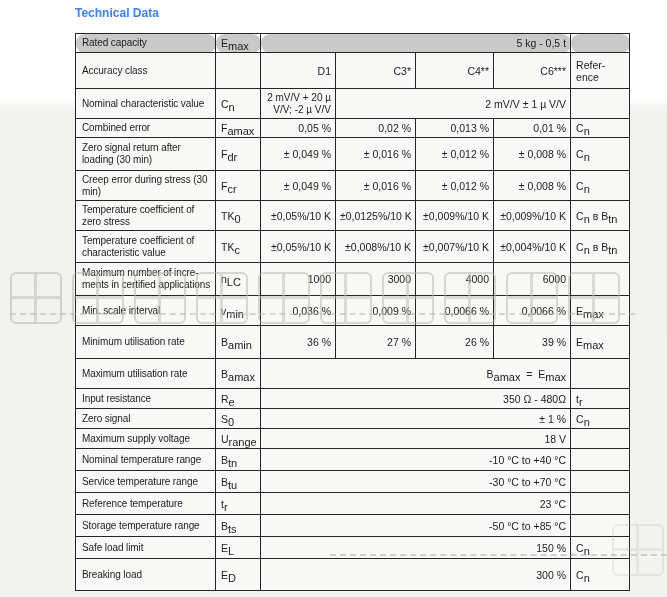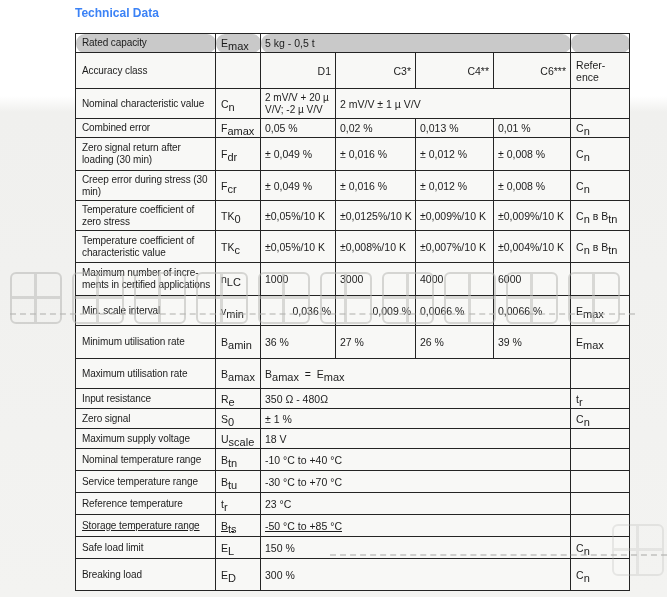--- a/index.html
+++ b/index.html
@@ -15,21 +15,21 @@
     border-collapse:collapse;table-layout:fixed;
     font-size:10.5px;line-height:12px;
   }
   td{
     border:1px solid #242424;background:#f8f8f6;
     padding:2px 4px;vertical-align:middle;overflow:hidden;
   }
   tr.shaded td{background:#c9c9c9;border-radius:9px;}
   td.lbl{text-align:left;padding-left:6px;font-size:10px;letter-spacing:-0.1px;}
   td.sym{text-align:left;padding-left:5px;}
-  td.val{text-align:left;white-space:nowrap;}
+  td.val{text-align:right;white-space:nowrap;}
   td.val.left{text-align:right;padding-left:7px;}
   td.val.wrap{white-space:normal;font-size:10px;}
   td.ref{text-align:left;padding-left:5px;}
   sub{font-size:11px;line-height:0;}
   
   .watermark{position:absolute;display:flex;pointer-events:none;}
   .wm-mid{left:10px;top:272px;opacity:.5;}
   .wm-bottom{left:612px;top:524px;opacity:.25;}
   .wm-char{
     width:52px;height:52px;margin-right:10px;flex:0 0 52px;
@@ -168,21 +168,21 @@
           <td class="ref">t<sub>r</sub></td>
         </tr>
         <tr style="height: 20px;">
           <td class="lbl">Zero signal</td>
           <td class="sym">S<sub>0</sub></td>
           <td class="val" colspan="4">± 1 %</td>
           <td class="ref">C<sub>n</sub></td>
         </tr>
         <tr style="height: 20px;">
           <td class="lbl">Maximum supply voltage</td>
-          <td class="sym">U<sub>scale</sub></td>
+          <td class="sym">U<sub>range</sub></td>
           <td class="val" colspan="4">18 V</td>
           <td class="ref"></td>
         </tr>
         <tr style="height: 22px;">
           <td class="lbl">Nominal temperature range</td>
           <td class="sym">B<sub>tn</sub></td>
           <td class="val" colspan="4">-10 °C to +40 °C</td>
           <td class="ref"></td>
         </tr>
         <tr style="height: 22px;">
@@ -190,21 +190,21 @@
           <td class="sym">B<sub>tu</sub></td>
           <td class="val" colspan="4">-30 °C to +70 °C</td>
           <td class="ref"></td>
         </tr>
         <tr style="height: 22px;">
           <td class="lbl">Reference temperature</td>
           <td class="sym">t<sub>r</sub></td>
           <td class="val" colspan="4">23 °C</td>
           <td class="ref"></td>
         </tr>
-        <tr style="height: 22px; text-decoration: underline;">
+        <tr style="height: 22px;">
           <td class="lbl">Storage temperature range</td>
           <td class="sym">B<sub>ts</sub></td>
           <td class="val" colspan="4">-50 °C to +85 °C</td>
           <td class="ref"></td>
         </tr>
         <tr style="height: 22px;">
           <td class="lbl">Safe load limit</td>
           <td class="sym">E<sub>L</sub></td>
           <td class="val" colspan="4">150 %</td>
           <td class="ref">C<sub>n</sub></td>

